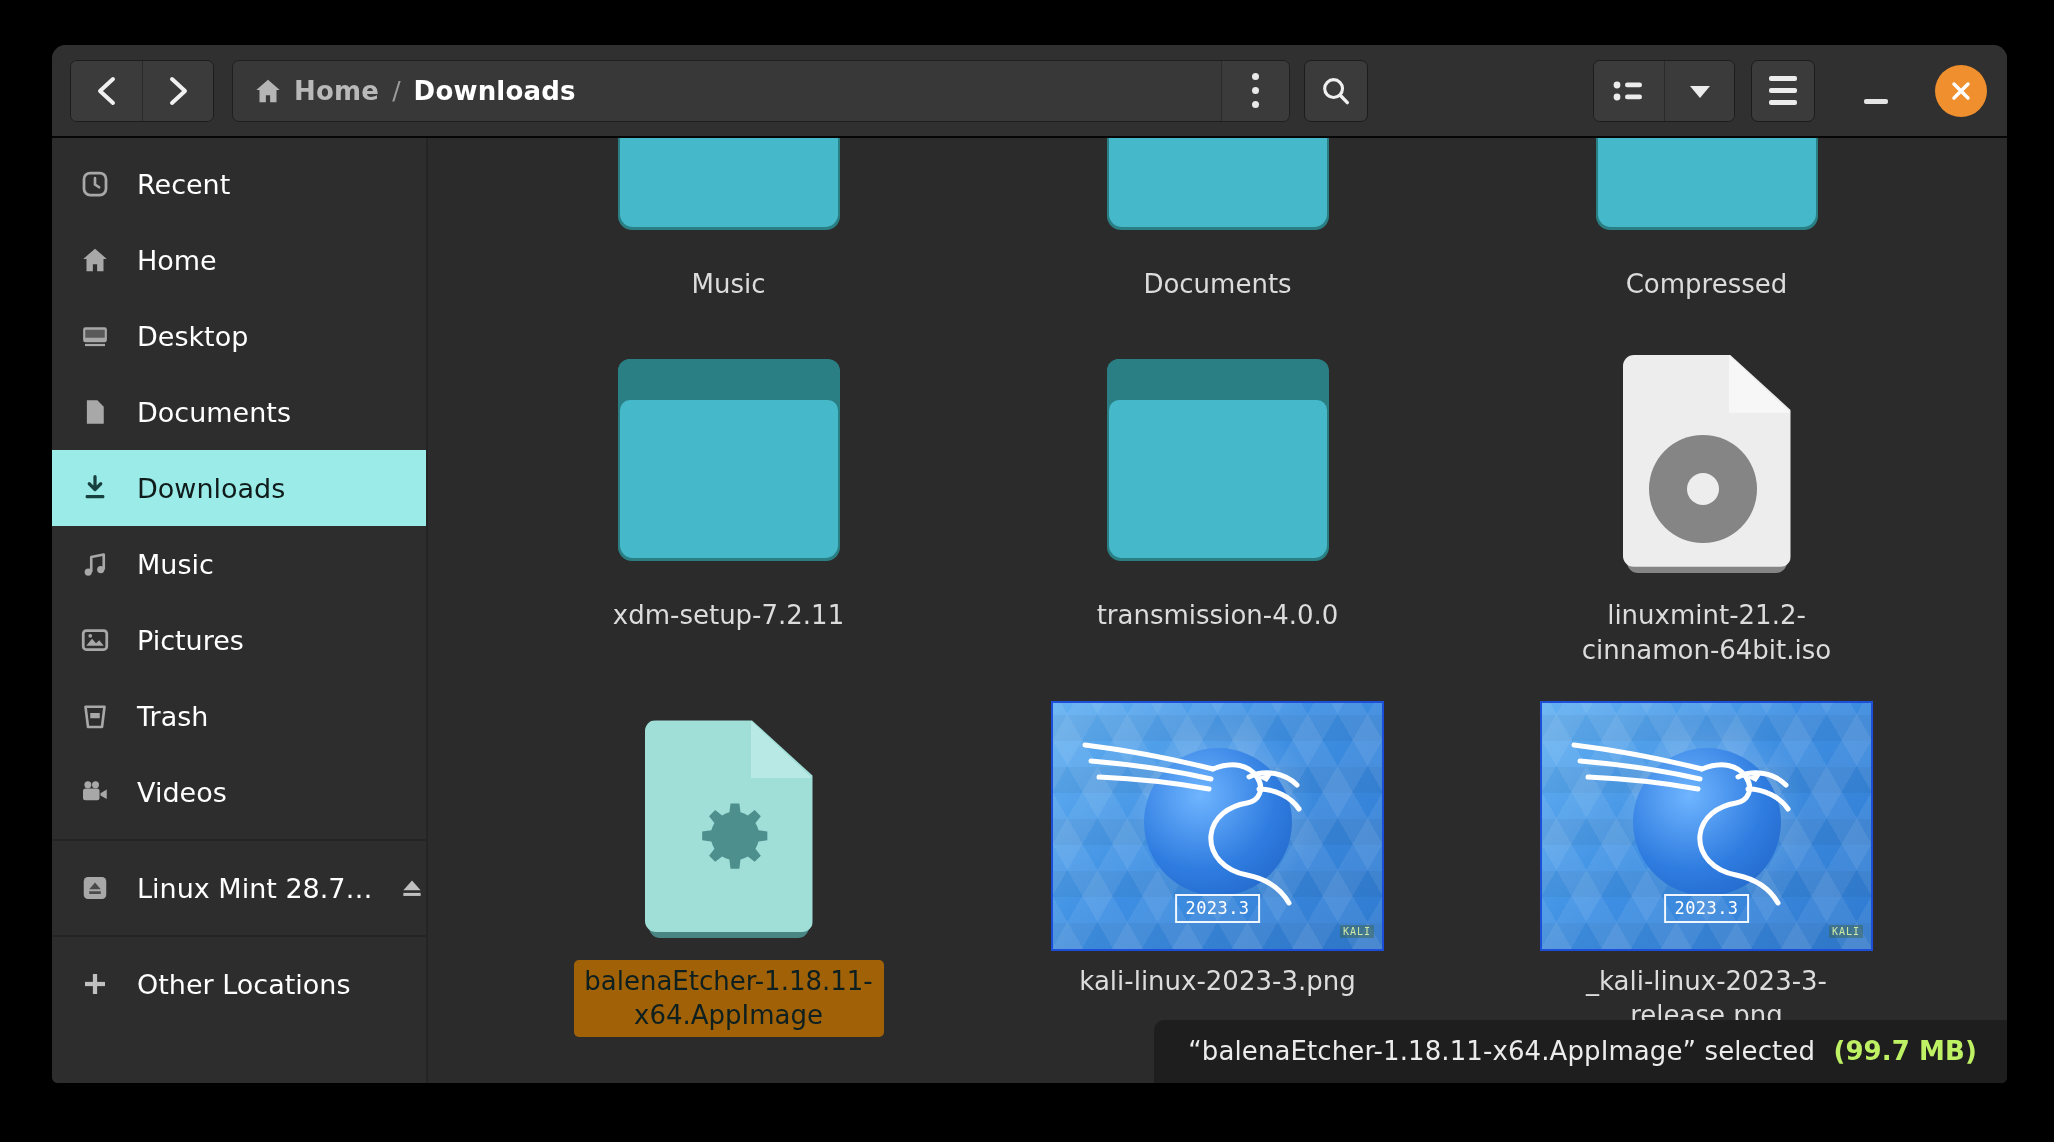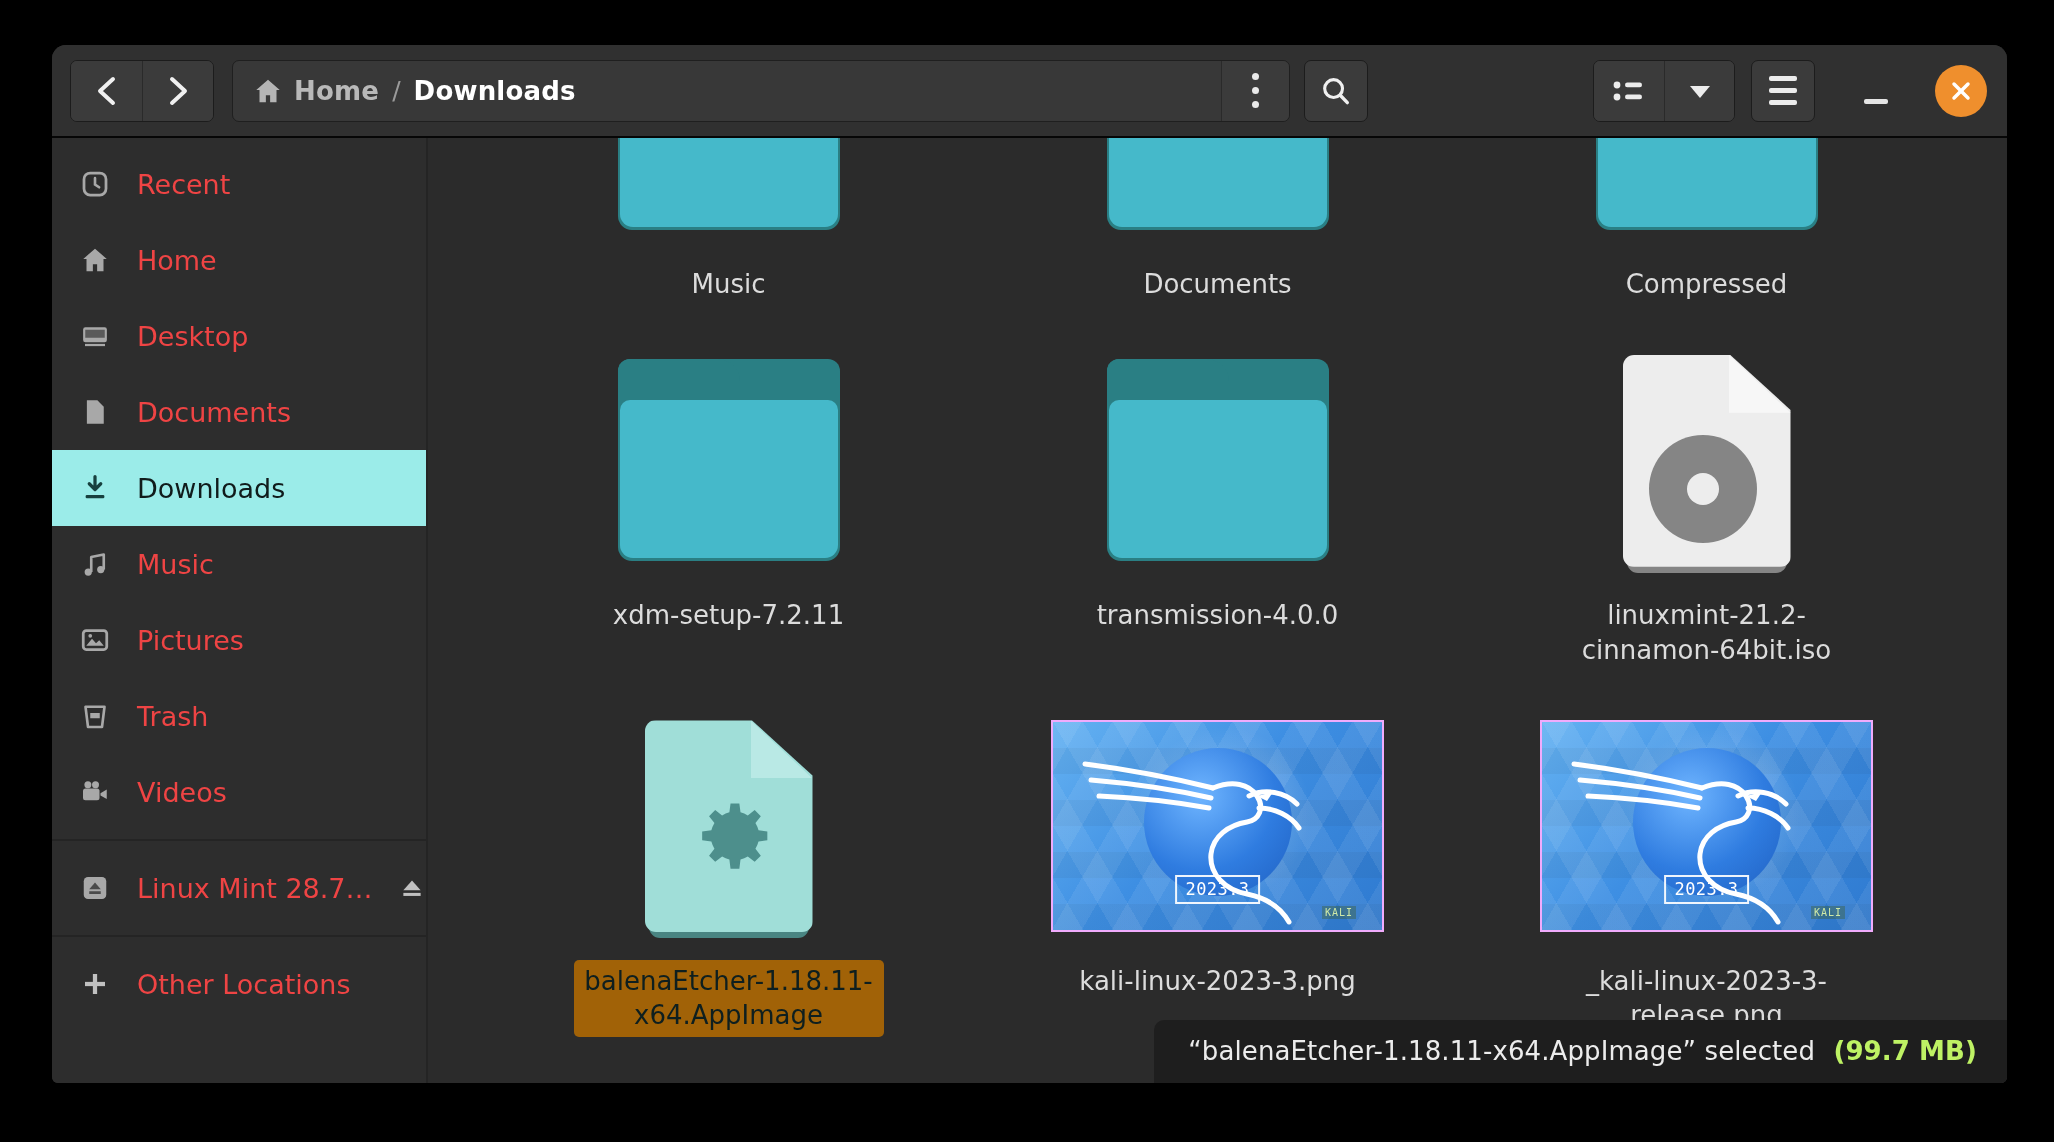--- a/index.html
+++ b/index.html
@@ -167,21 +167,21 @@
     border-right: 2px solid #242424;
     padding-top: 8px;
     overflow: hidden;
   }
   .side-item {
     height: 76px;
     display: flex;
     align-items: center;
     padding-left: 26px;
     gap: 25px;
-    color: #ef4444;
+    color: #ffffff;
     font-size: 27px;
   }
   .side-item .side-label { flex: 1 1 auto; white-space: nowrap; }
   .side-item.selected {
     background: #9bece9;
     color: #101b1b;
   }
   .side-item.selected .sicon svg * { fill: #17403f !important; }
   .sicon { width: 34px; display:flex; align-items:center; justify-content:center; flex: 0 0 34px; }
   .eject { margin-right: 40px; display: flex; align-items: center; }
@@ -272,23 +272,23 @@
     border-radius: 50%; background: #ededed;
   }
 
   
   .doc.app .sheet { background: #a0ded8; }
   .doc.app .fold { background: #b9e9e5; }
   .doc.app .shadow { background: #4d8f8c; }
 
   
   .thumb {
-    width: 333px; height: 212px;
+    width: 333px; height: 250px;
     background: #be185d;
-    border: 2px solid #f0abfc;
+    border: 2px solid #1d4ed8;
     position: relative;
     overflow: hidden;
   }
   .thumb .grad {
     position: absolute; inset: 0;
     background:
       radial-gradient(circle at 52% 44%, rgba(255,255,255,.30) 0%, rgba(255,255,255,0) 42%),
       linear-gradient(135deg, #65b2f2 0%, #3e8fe3 45%, #2f7ad0 100%);
   }
   .thumb .tri {
@@ -310,21 +310,21 @@
     position: absolute; left: 50%; bottom: 26px;
     transform: translateX(-50%);
     border: 2px solid rgba(255,255,255,.92);
     color: #ffffff;
     font-size: 17px;
     padding: 2px 9px 3px;
     letter-spacing: .4px;
     font-family: "DejaVu Sans Mono", monospace;
   }
   .thumb .wm {
-    position: absolute; right: 26px; bottom: 11px;
+    position: absolute; right: 8px; bottom: 11px;
     font-size: 10px; color: #cfe9a6;
     letter-spacing: 1px;
     background: rgba(60,90,30,.35);
     padding: 1px 3px;
     font-family: "DejaVu Sans Mono", monospace;
   }
 
   
   #statusbar {
     position: absolute;

